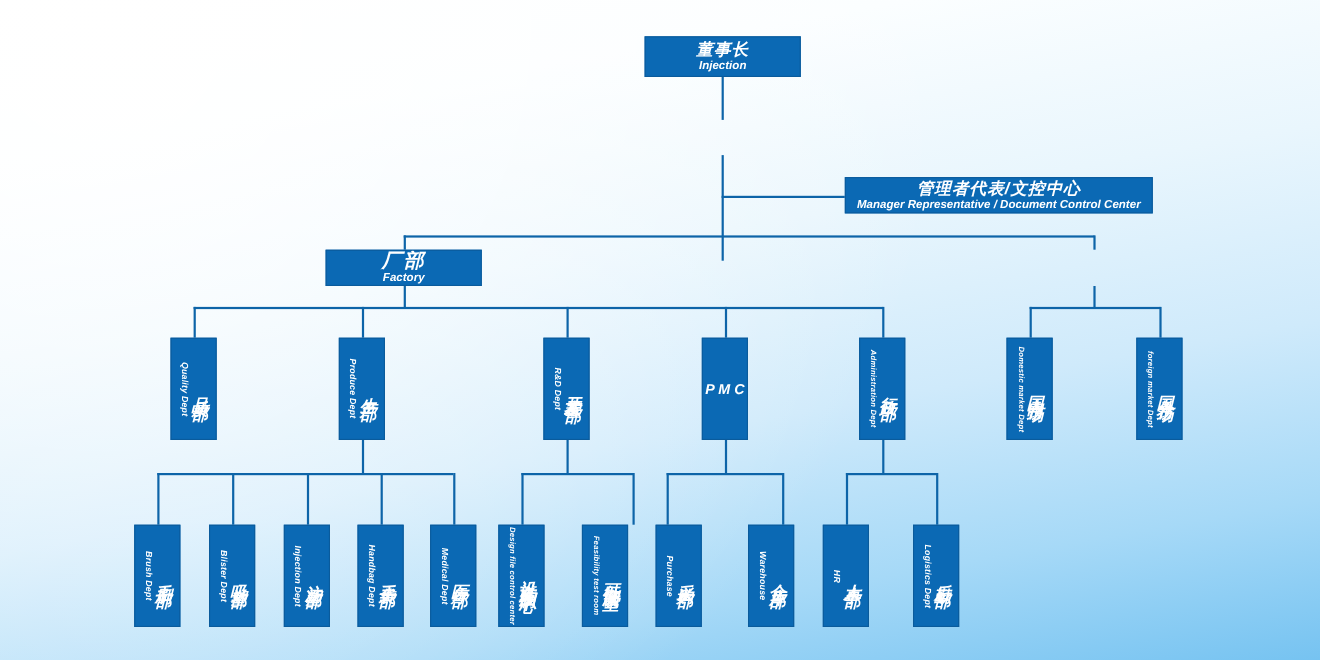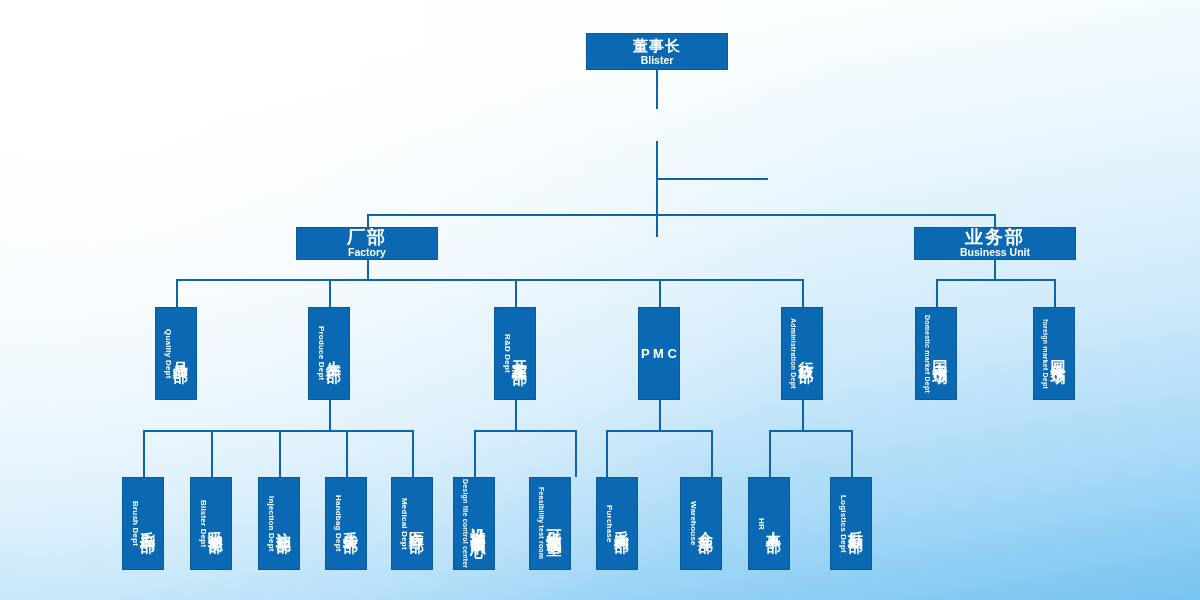--- a/index.html
+++ b/index.html
@@ -12,20 +12,21 @@
     overflow: hidden;
     font-family: "Liberation Sans", "DejaVu Sans", sans-serif;
   }
   #chart-root {
     position: relative;
     width: 1200px;
     height: 600px;
     background:
       radial-gradient(circle at 8% 4%, rgba(255,255,255,0.96) 0%, rgba(255,255,255,0.55) 28%, rgba(255,255,255,0) 62%),
       linear-gradient(170deg, #ffffff 0%, #fbfeff 18%, #e9f6fd 40%, #cfeafb 62%, #a6d9f7 82%, #76c3f1 100%);
+    font-style: italic;
   }
 
   
   .line {
     position: absolute;
     background: #0d64a8;
   }
   .line-v { width: 2px; }
   .line-h { height: 2px; }
 
@@ -141,34 +142,34 @@
   <div class="line line-v" style="left:606px; top:430px; height:47px;"></div>
   <div class="line line-v" style="left:711px; top:430px; height:47px;"></div>
 
   <div class="line line-v" style="left:802px; top:400px; height:31px;"></div>
   <div class="line line-h" style="left:769px; top:430px; width:83px;"></div>
   <div class="line line-v" style="left:769px; top:430px; height:47px;"></div>
   <div class="line line-v" style="left:851px; top:430px; height:47px;"></div>
 
   <div class="node horiz" style="left:586px; top:33px; width:142px; height:37px;">
     <span class="cn">董事长</span>
-    <span class="en">Blister</span>
-  </div>
-
-
+    <span class="en">Injection</span>
+  </div>
+
+
+  <div class="node horiz" style="left:768px; top:161px; width:280px; height:33px;">
+    <span class="cn">管理者代表/文控中心</span>
+    <span class="en">Manager Representative / Document Control Center</span>
+  </div>
 
   <div class="node horiz lvl1" style="left:296px; top:227px; width:142px; height:33px;">
     <span class="cn">厂部</span>
     <span class="en">Factory</span>
   </div>
 
-  <div class="node horiz lvl1" style="left:914px; top:227px; width:162px; height:33px;">
-    <span class="cn">业务部</span>
-    <span class="en">Business Unit</span>
-  </div>
 
   <div class="node vert" style="left:155px; top:307px; width:42px; height:93px;">
     <span class="cn">品质部</span>
     <span class="en">Quality Dept</span>
   </div>
 
   <div class="node vert" style="left:308px; top:307px; width:42px; height:93px;">
     <span class="cn">生产部</span>
     <span class="en">Produce Dept</span>
   </div>

